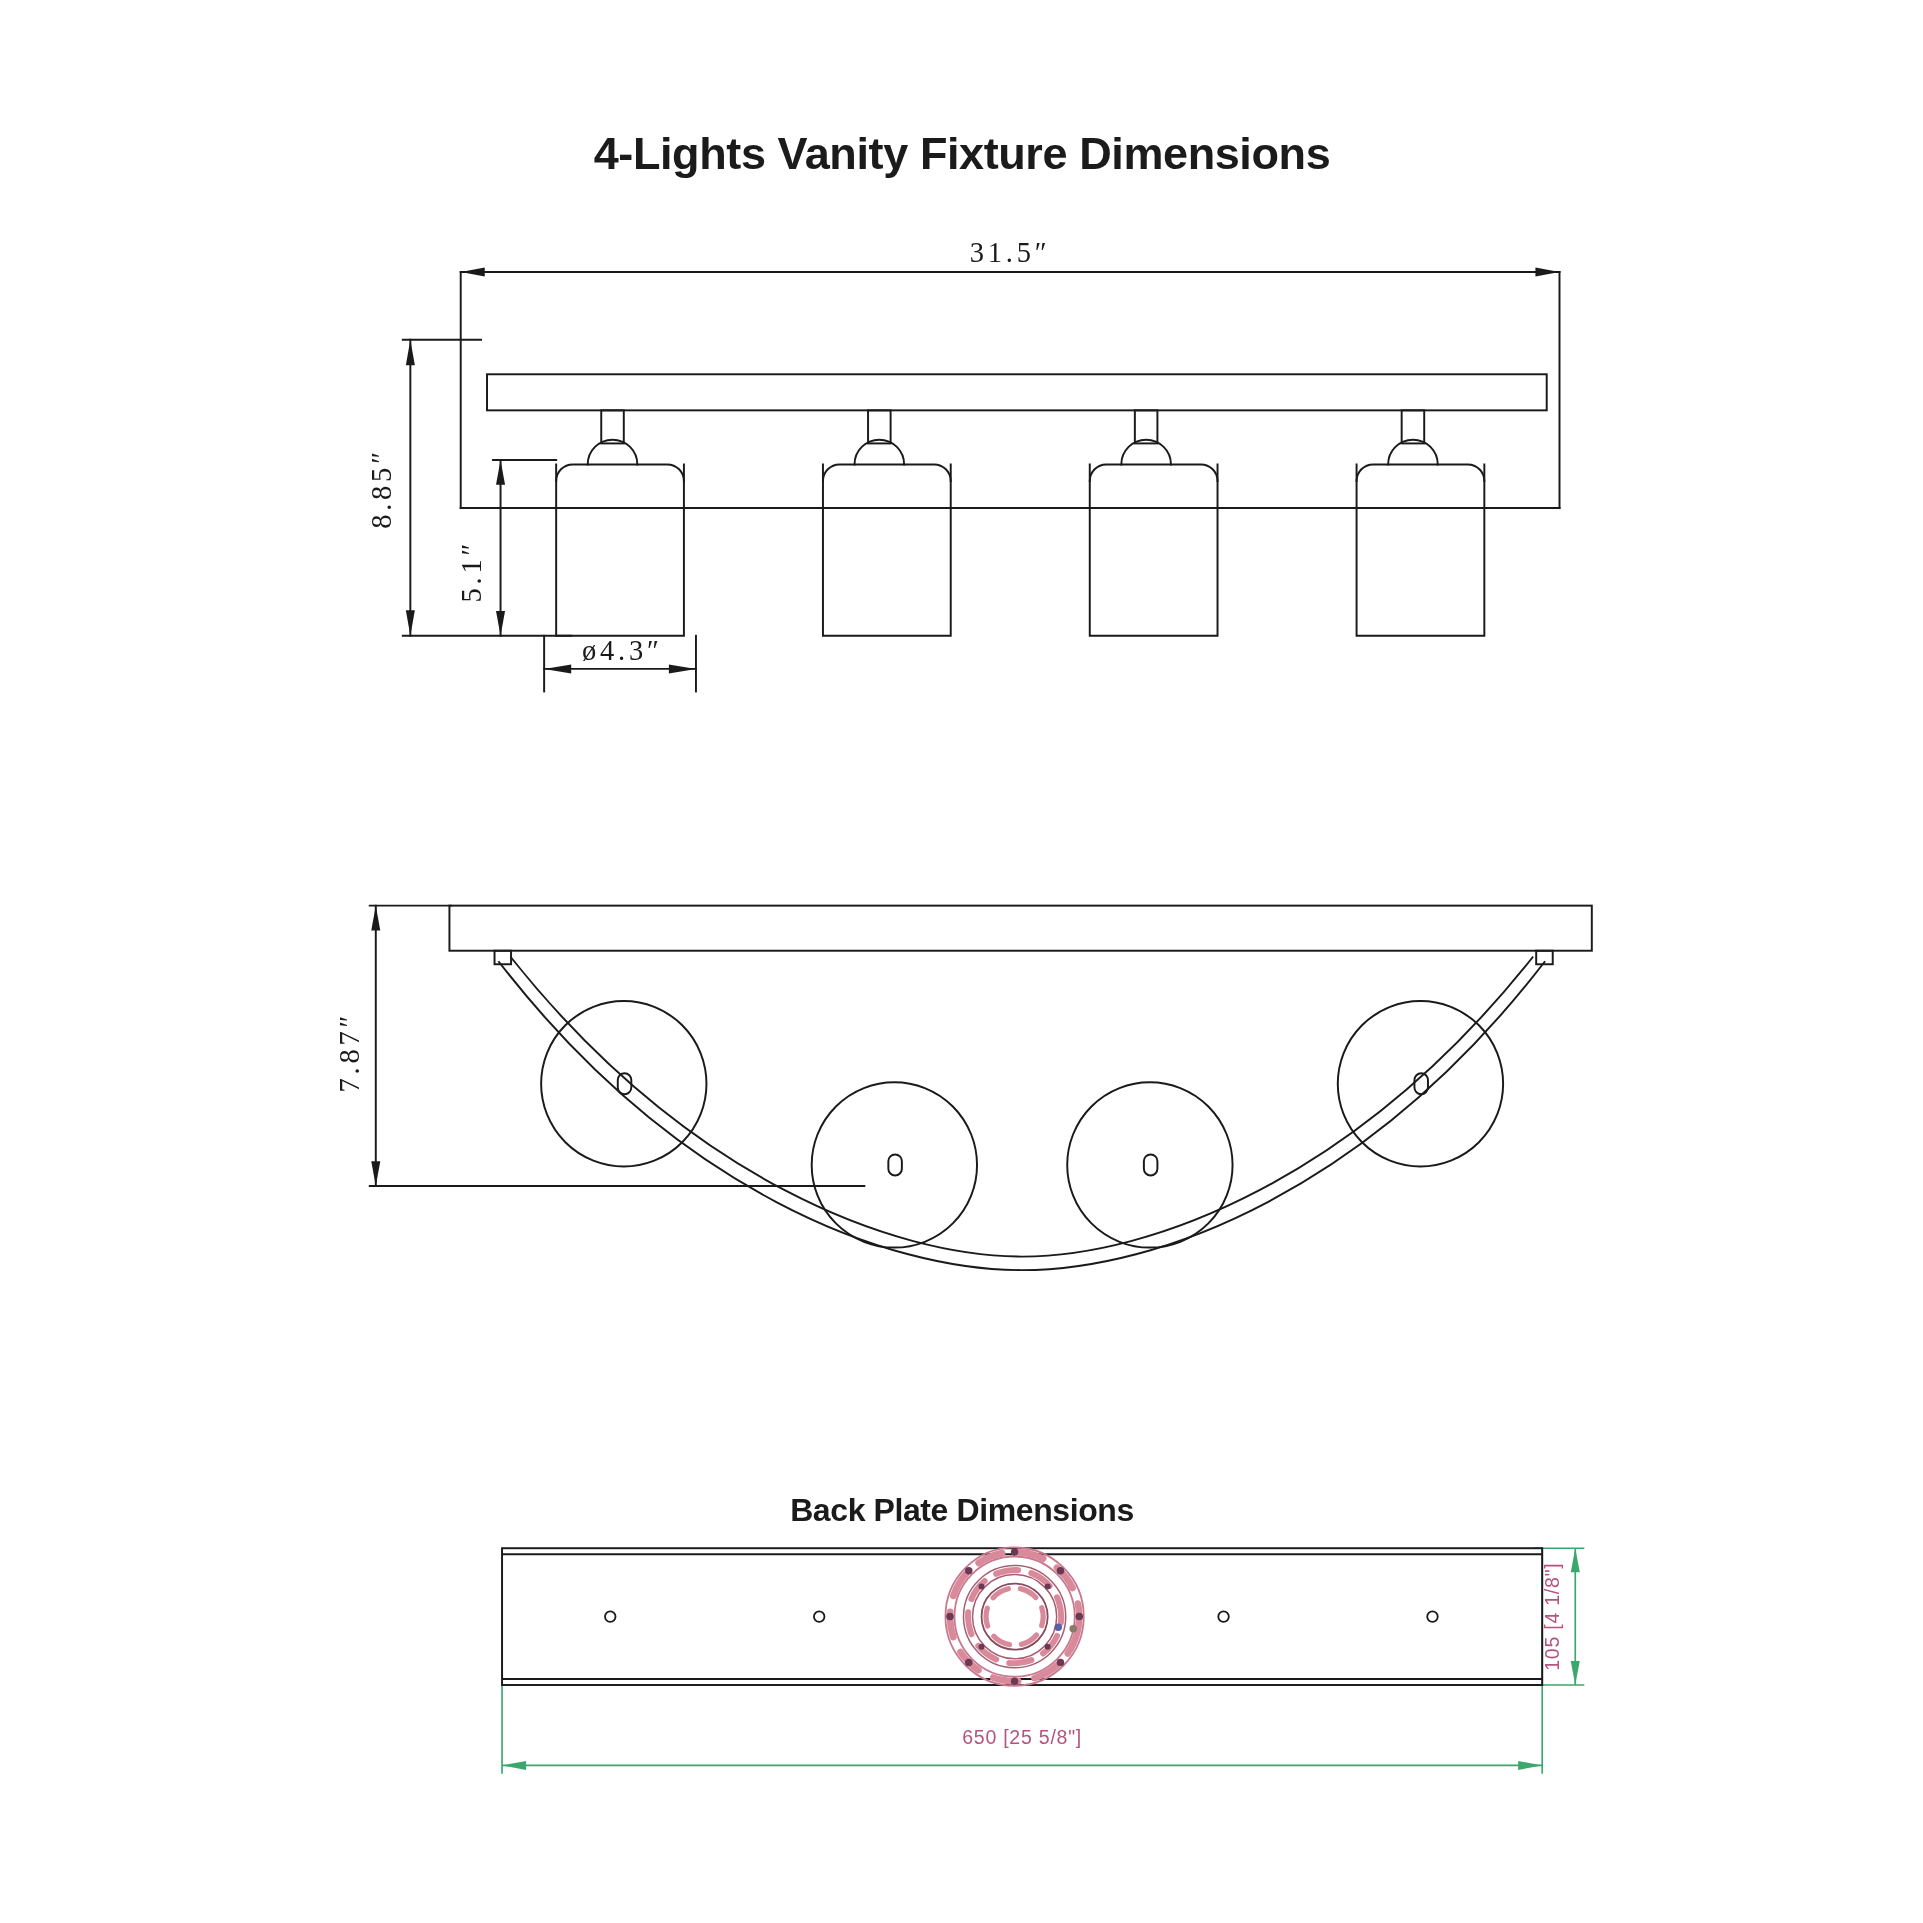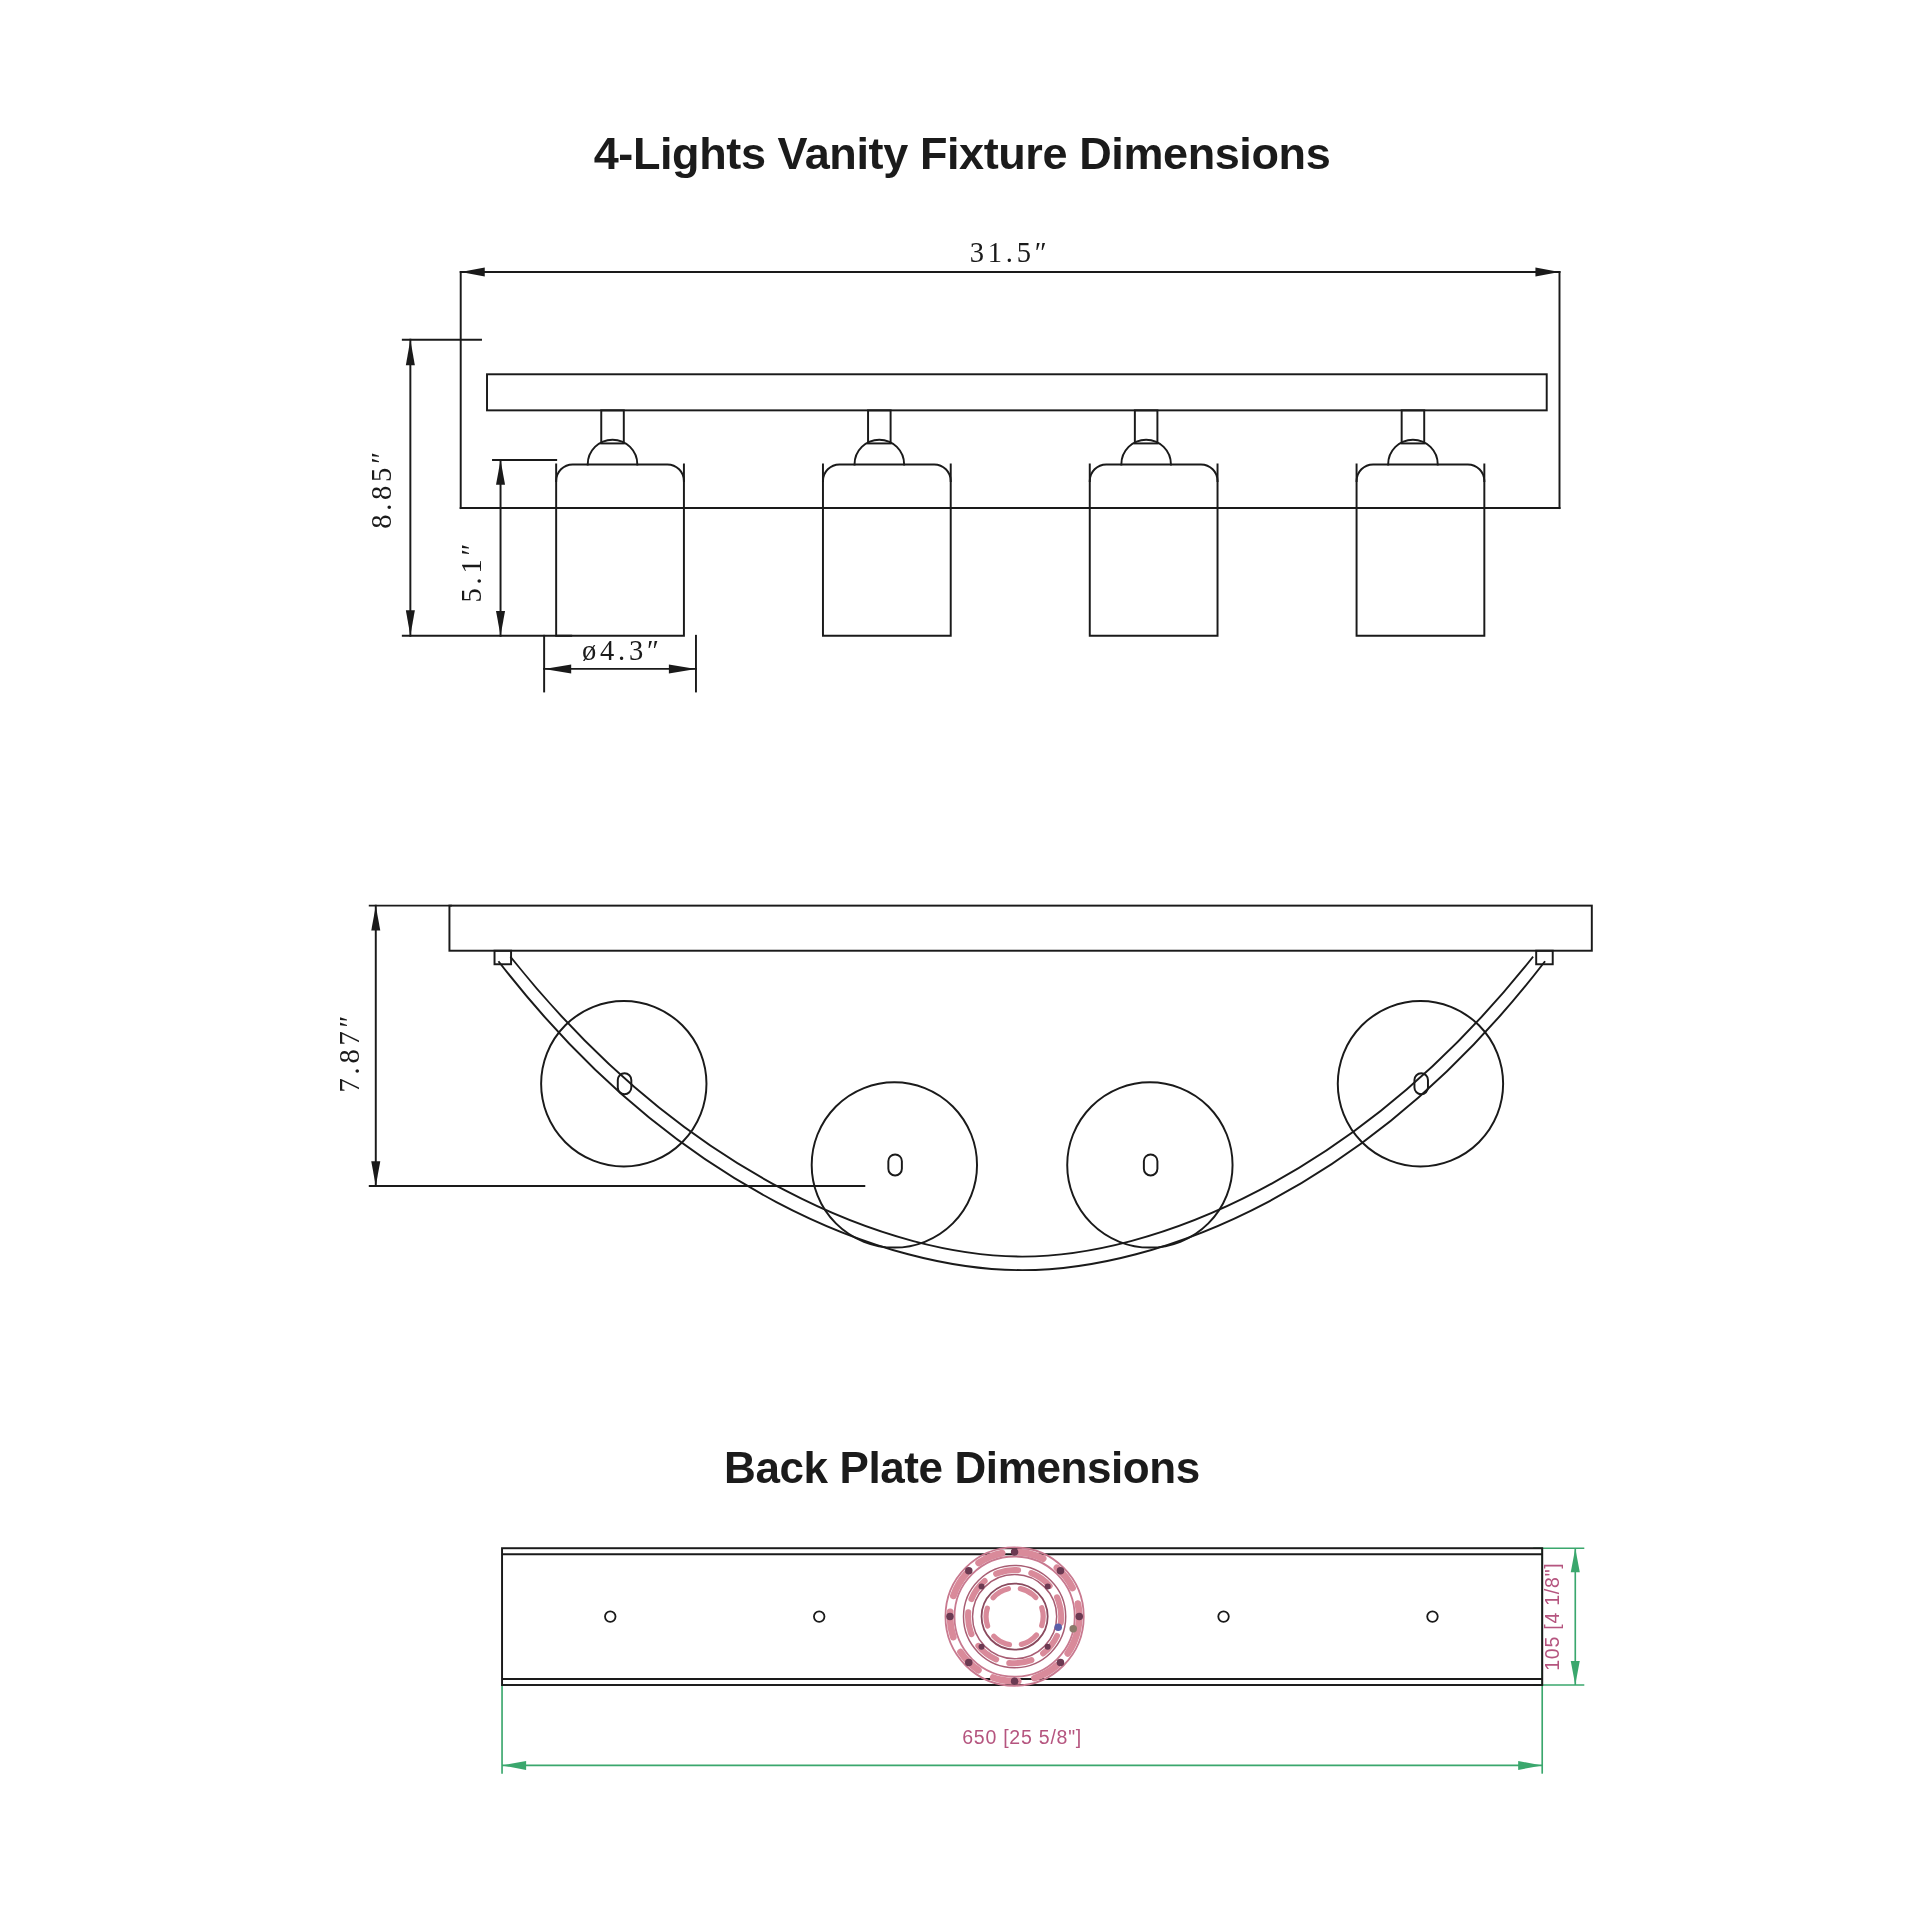--- a/index.html
+++ b/index.html
@@ -29,22 +29,22 @@
     text-align: center;
     font-weight: bold;
     color: #1b1b1b;
     letter-spacing: -0.4px;
   }
   #title-main {
     top: 128px;
     font-size: 45px;
   }
   #title-backplate {
-    top: 1443px;
-    font-size: 44px;
+    top: 1492px;
+    font-size: 32px;
   }
   svg.draw {
     position: absolute;
     left: 0;
     top: 0;
     width: 1924px;
     height: 1924px;
     overflow: visible;
   }
   .dimtext {

